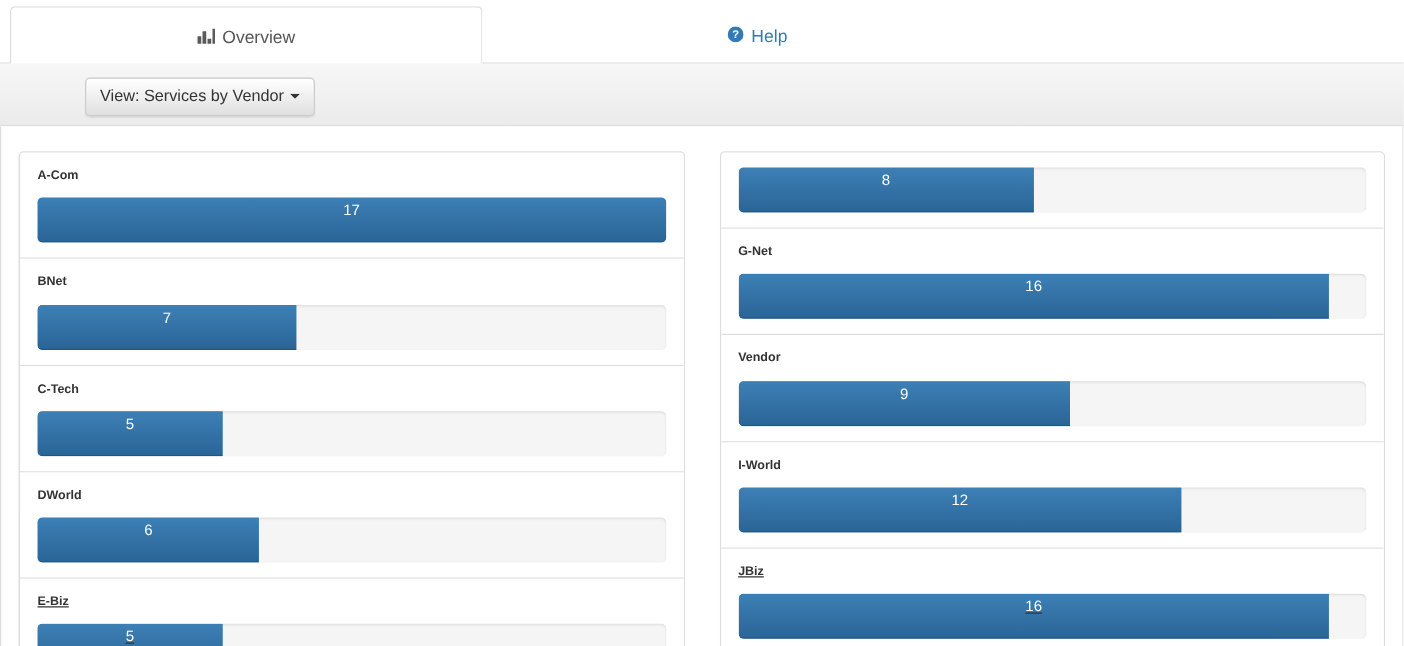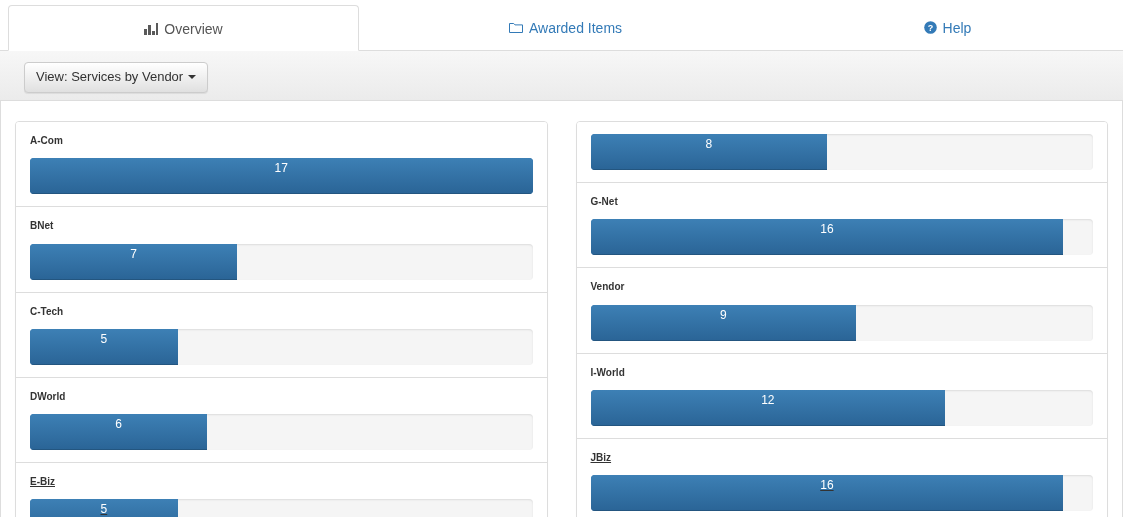--- a/index.html
+++ b/index.html
@@ -89,20 +89,21 @@
     line-height: 1.42857;
     color: #333333;
     text-align: center;
     background-image: linear-gradient(to bottom, #ffffff 0%, #e0e0e0 100%);
     background-color: #f5f5f5;
     border: 1px solid #cccccc;
     border-radius: 4px;
     cursor: pointer;
     box-shadow: inset 0 1px 0 rgba(255,255,255,.15), 0 1px 1px rgba(0,0,0,.075);
     white-space: nowrap;
+    margin-left: 44px;
   }
   .caret {
     display: inline-block;
     width: 0; height: 0;
     margin-left: 5px;
     vertical-align: 2px;
     border-top: 4px dashed;
     border-top: 4px solid \9;
     border-right: 4px solid transparent;
     border-left: 4px solid transparent;
@@ -174,27 +175,20 @@
 <body>
 
 <ul class="nav-tabs">
 
   <li class="tab active">
     <span class="tab-icon icon-chart">
       <i></i><i></i><i></i><i></i>
     </span><span class="tab-label">Overview</span>
   </li>
 
-  <li class="tab">
-    <span class="tab-icon">
-      <svg width="14" height="12" viewBox="0 0 14 12" aria-hidden="true">
-        <path d="M0.5 1.5 h4.2 l1.3 1.4 h7.5 v7.6 h-13 z" fill="none" stroke="#337ab7" stroke-width="1"></path>
-      </svg>
-    </span><span class="tab-label">Awarded Items</span>
-  </li>
 
   <li class="tab">
     <span class="tab-icon">
       <svg width="13" height="13" viewBox="0 0 13 13" aria-hidden="true">
         <circle cx="6.5" cy="6.5" r="6.3" fill="#337ab7"></circle>
         <text x="6.5" y="9.8" font-family="Liberation Sans, sans-serif" font-size="9" font-weight="bold" fill="#ffffff" text-anchor="middle">?</text>
       </svg>
     </span><span class="tab-label">Help</span>
   </li>
 

